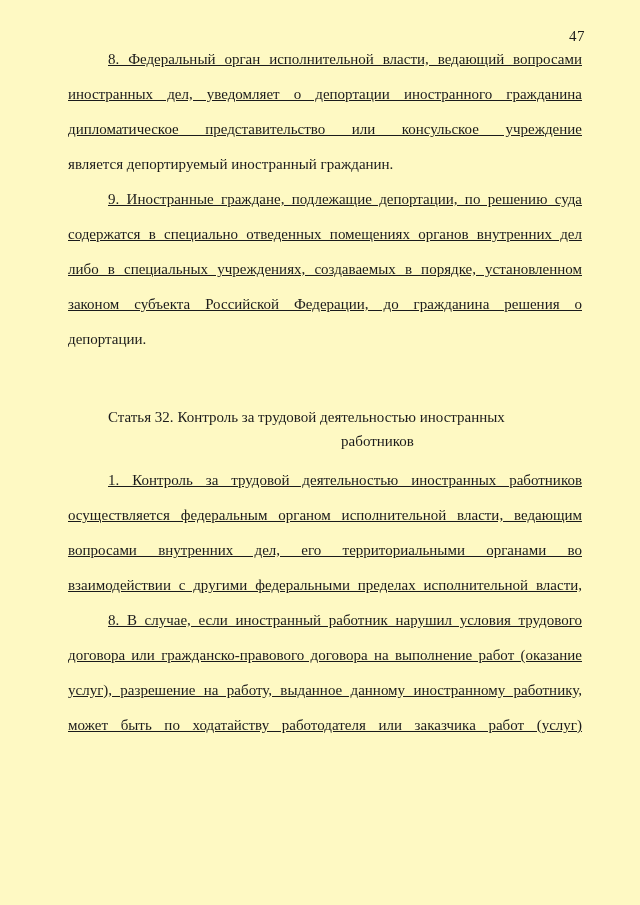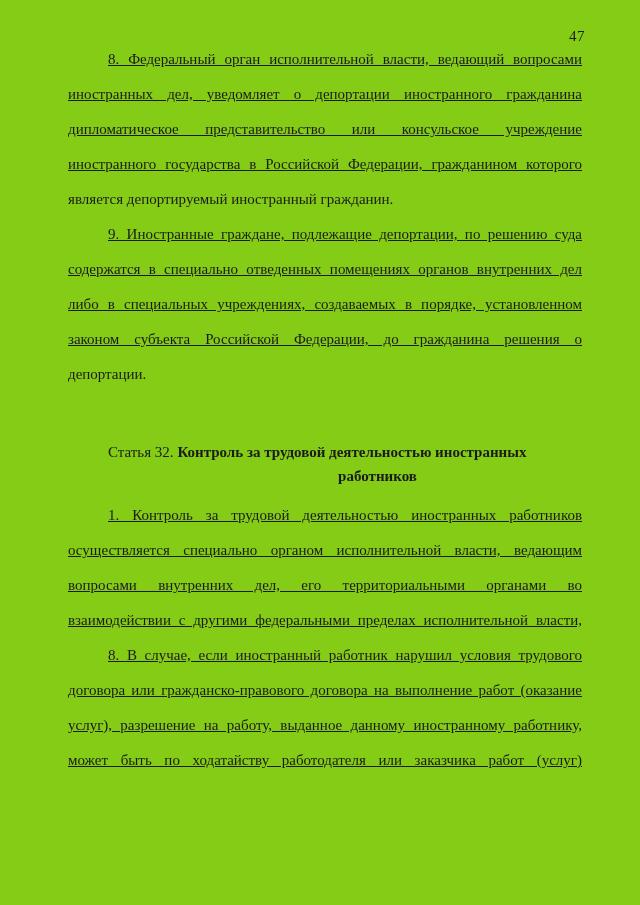--- a/index.html
+++ b/index.html
@@ -4,21 +4,21 @@
 <style>
   html, body {
     margin: 0;
     padding: 0;
     background: #ffffff;
   }
   .page {
     position: relative;
     width: 640px;
     height: 905px;
-    background: #84cc16;
+    background: #fef9c3;
     color: #1b1b1b;
     font-family: "Liberation Serif", "DejaVu Serif", serif;
     font-size: 15px;
     overflow: hidden;
   }
   .page-number {
     position: absolute;
     top: 28px;
     right: 55px;
     font-size: 15px;
@@ -43,49 +43,48 @@
   .line.indent {
     text-indent: 40px;
   }
   .article-heading {
     margin-top: 48px;
     margin-bottom: 10px;
     margin-left: 40px;
     line-height: 24px;
   }
   .article-heading .h-line2 { margin-left: 65px; text-align: center; }
-  .article-heading b { font-weight: bold; }
+  .article-heading b { font-weight: normal; }
 </style>
 </head>
 <body>
 
 <div class="page">
   <div class="page-number">47</div>
   <div class="body-text" id="doc-body">
       <div class="paragraph">
         <div class="line j indent">8. Федеральный орган исполнительной власти, ведающий вопросами</div>
         <div class="line j">иностранных дел, уведомляет о депортации иностранного гражданина</div>
         <div class="line j">дипломатическое представительство или консульское учреждение</div>
-        <div class="line j">иностранного государства в Российской Федерации, гражданином которого</div>
         <div class="line">является депортируемый  иностранный гражданин.</div>
       </div>
       <div class="paragraph">
         <div class="line j indent">9. Иностранные граждане, подлежащие депортации, по решению суда</div>
         <div class="line j">содержатся  в специально отведенных помещениях органов внутренних дел</div>
         <div class="line j">либо  в специальных учреждениях, создаваемых в порядке, установленном</div>
         <div class="line j">законом субъекта Российской Федерации,   до гражданина решения о</div>
         <div class="line">депортации.</div>
       </div>
       <div class="article-heading">
         <div class="h-line1"><span>Статья 32. </span><b>Контроль за трудовой деятельностью иностранных</b></div>
         <div class="h-line2"><b>работников</b></div>
       </div>
       <div class="paragraph">
         <div class="line j indent">1. Контроль за трудовой деятельностью иностранных работников</div>
-        <div class="line j">осуществляется специально органом исполнительной власти, ведающим</div>
+        <div class="line j">осуществляется федеральным органом исполнительной власти, ведающим</div>
         <div class="line j">вопросами внутренних дел, его территориальными органами во</div>
         <div class="line j">взаимодействии с другими федеральными пределах исполнительной власти,</div>
       </div>
       <div class="paragraph">
         <div class="line j indent">8. В случае, если иностранный работник нарушил условия трудового</div>
         <div class="line j">договора или гражданско-правового договора на выполнение работ (оказание</div>
         <div class="line j">услуг), разрешение на работу, выданное данному иностранному работнику,</div>
         <div class="line j">может быть  по ходатайству работодателя или заказчика работ (услуг)</div>
       </div>
     </div>

